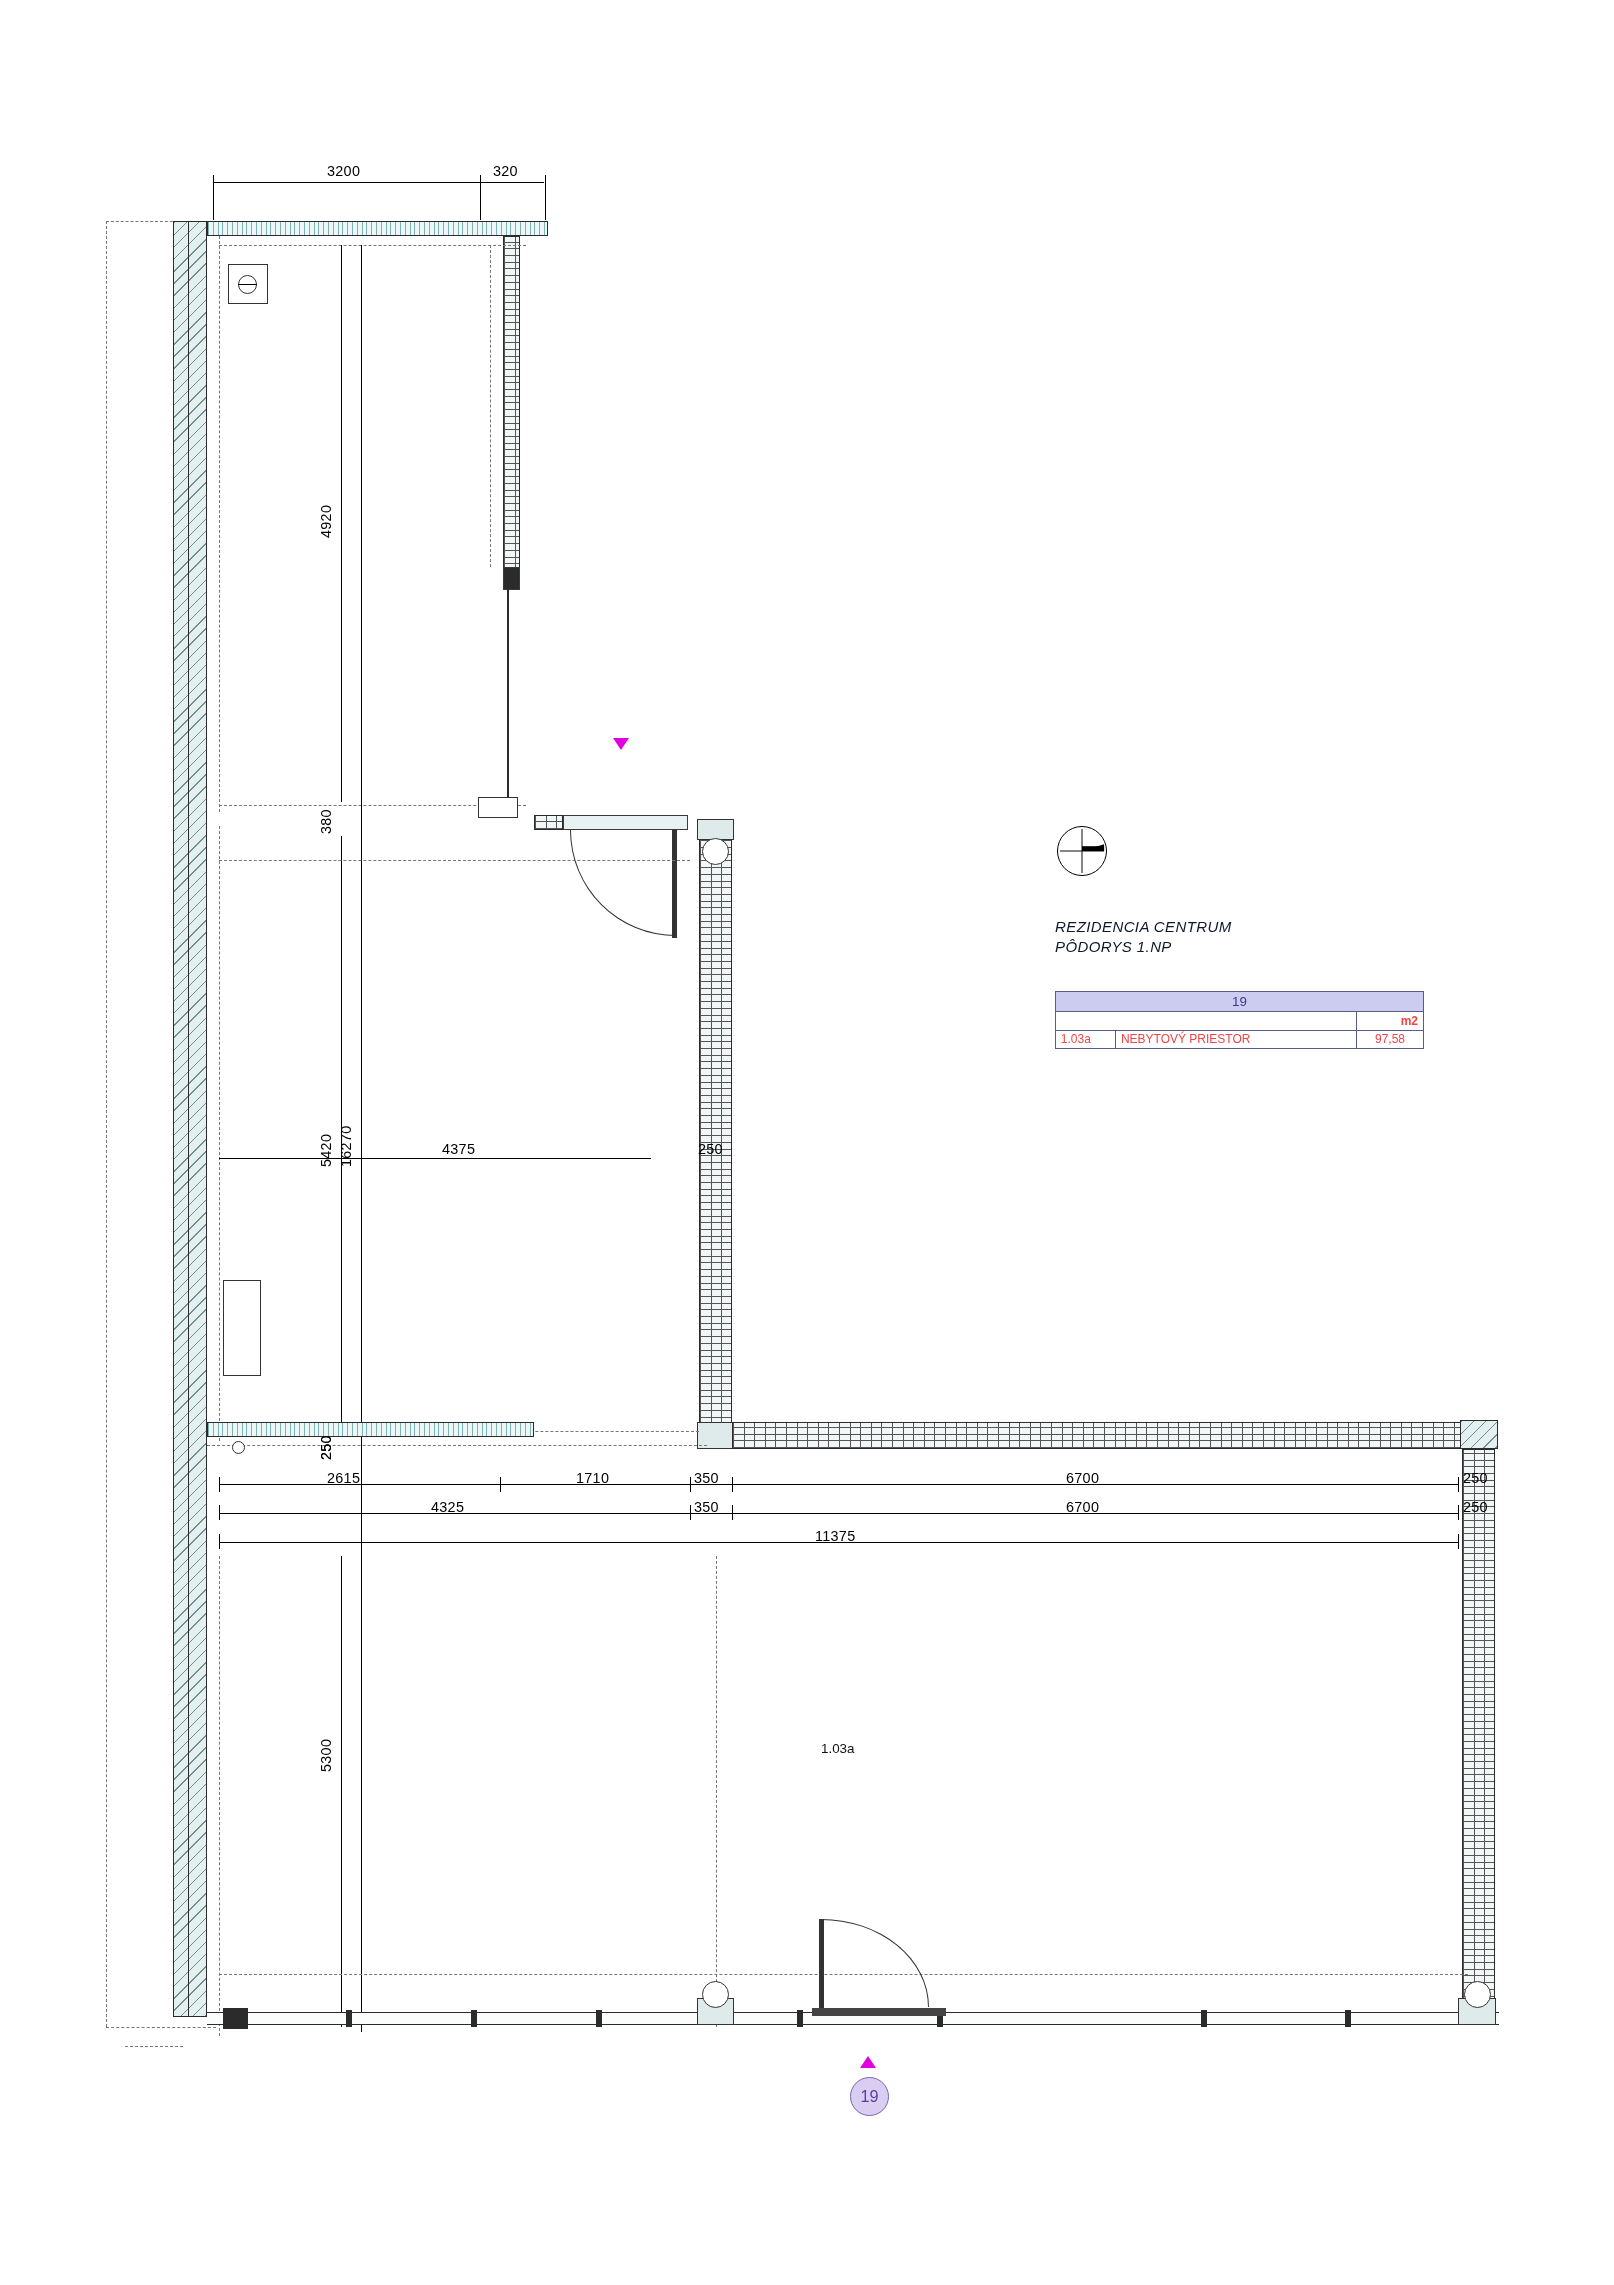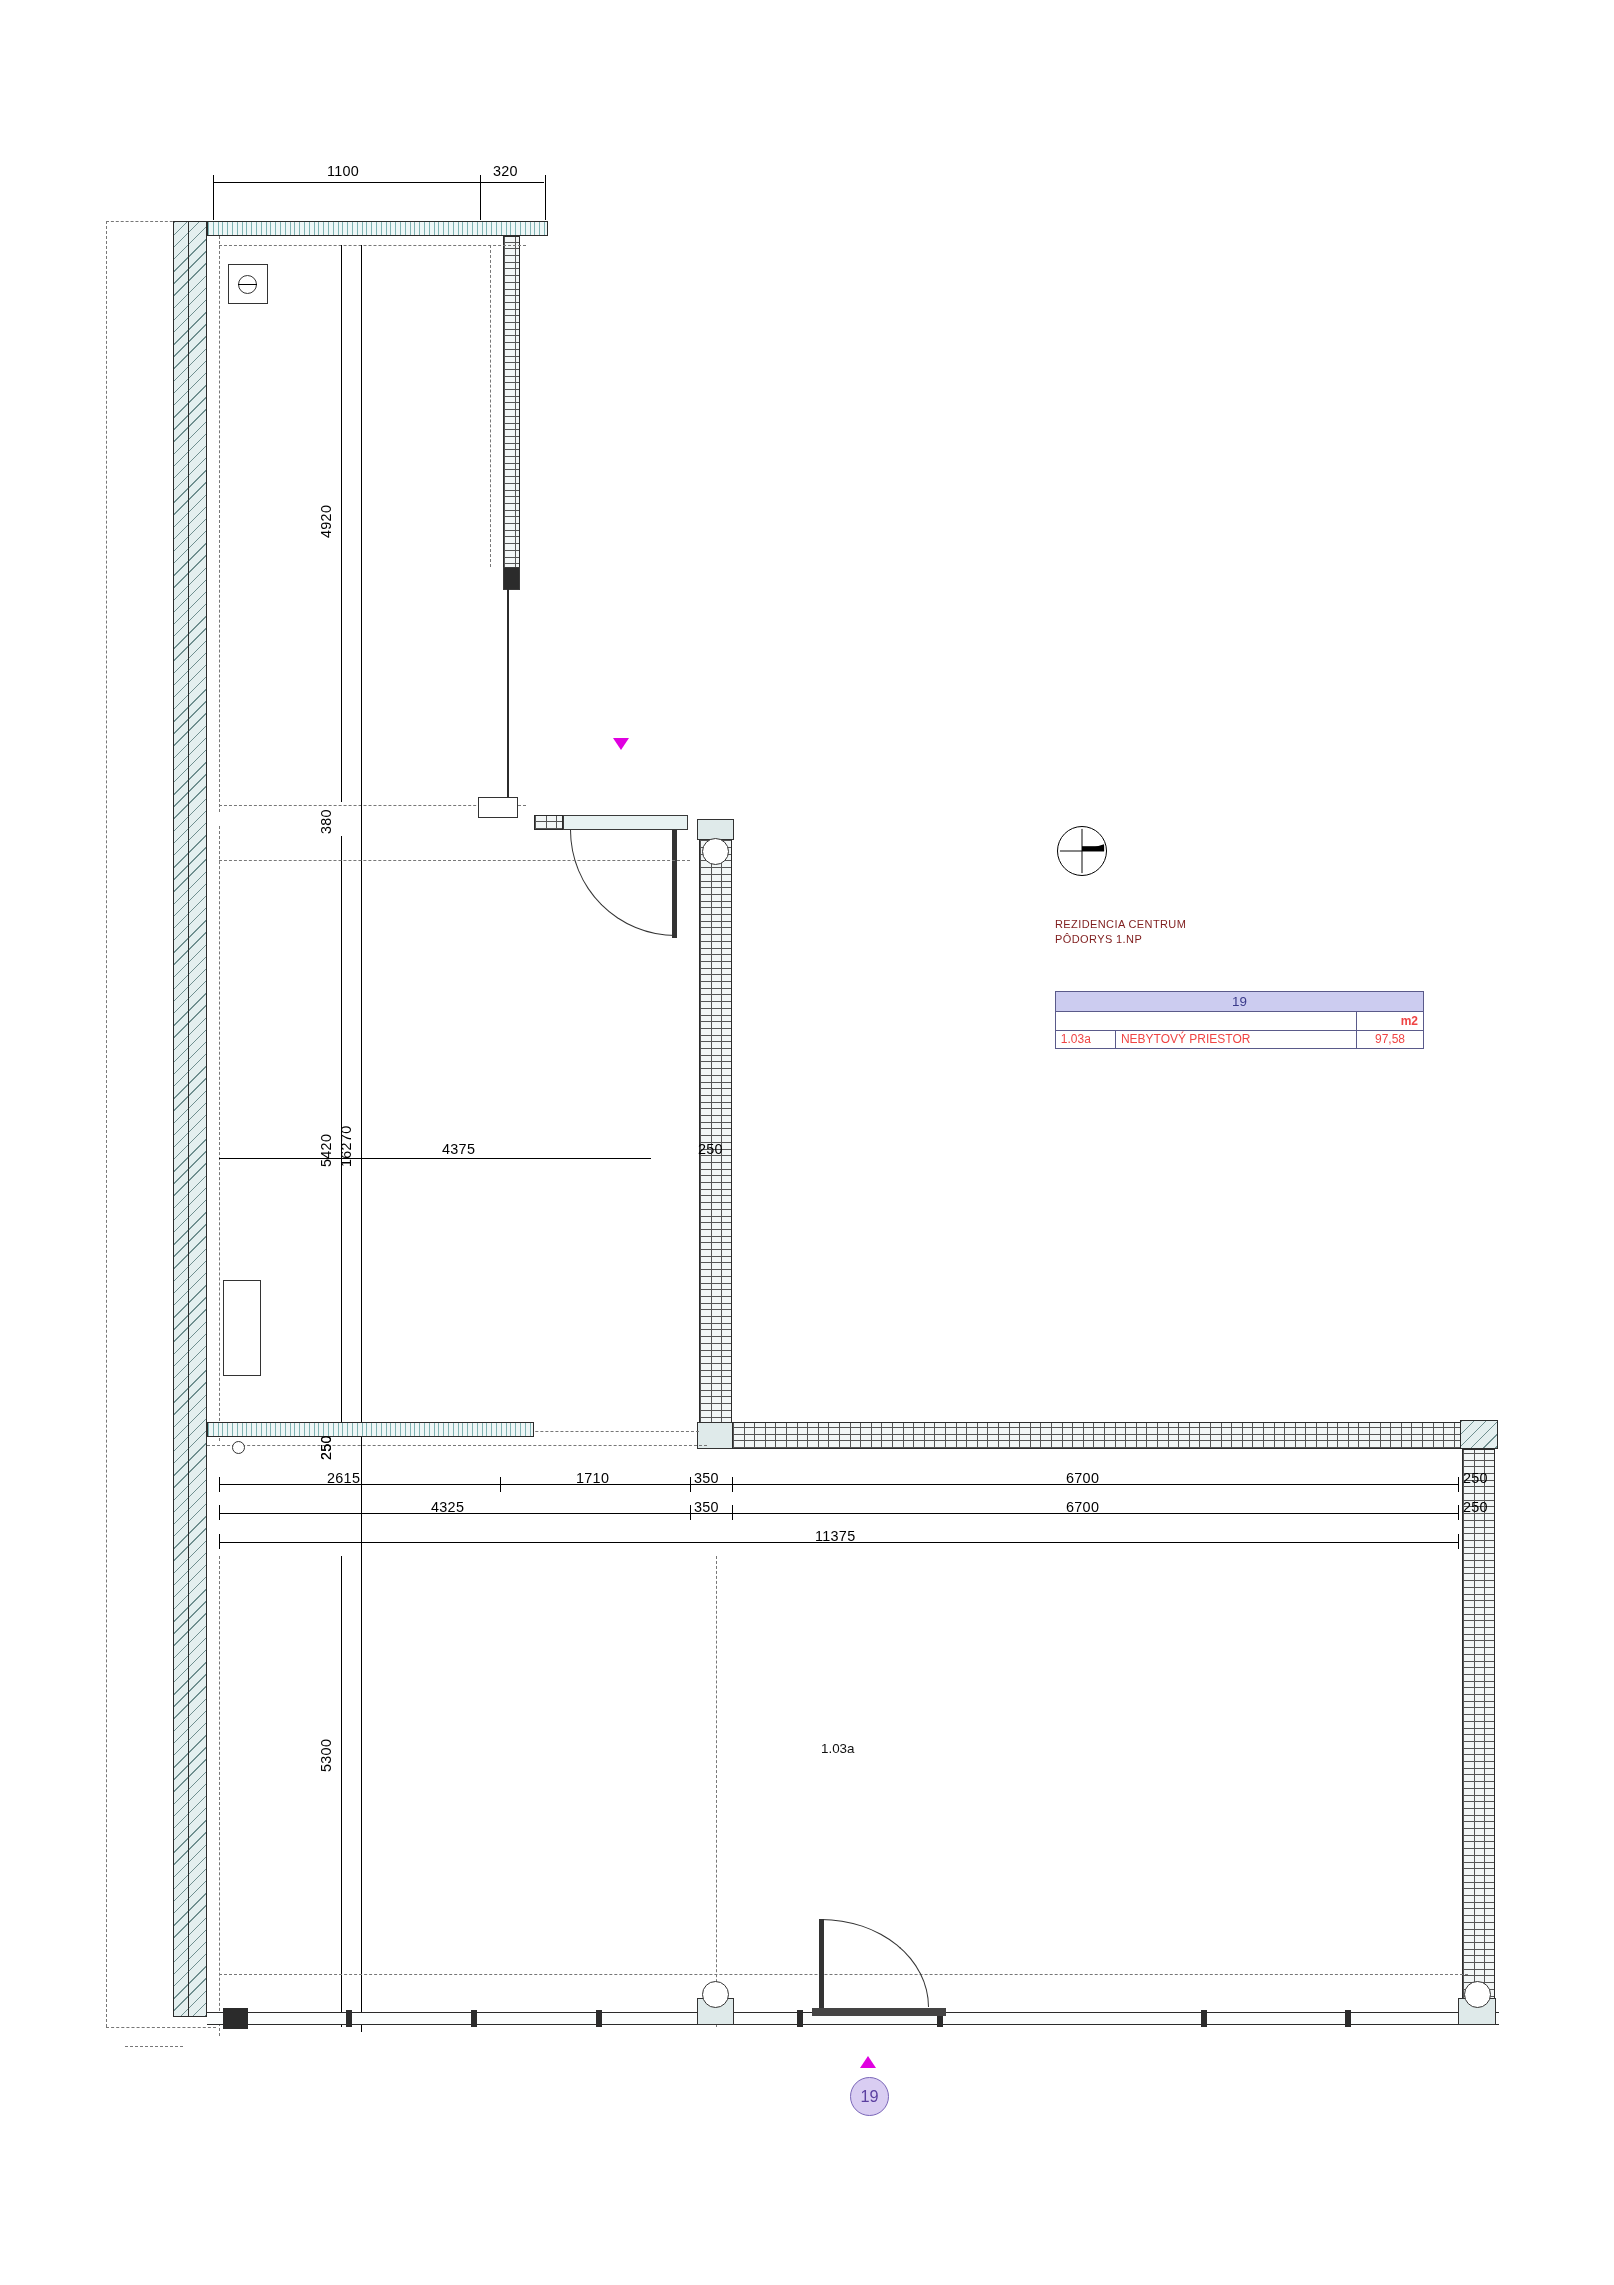--- a/index.html
+++ b/index.html
@@ -33,21 +33,21 @@
   }
   .dash-h{height:0;border-top:1px dashed #777;}
   .dash-v{width:0;border-left:1px dashed #777;}
   .solid-h{height:0;border-top:1px solid #000;}
   .solid-v{width:0;border-left:1px solid #000;}
   .tick{width:0;border-left:1px solid #000;}
   .arrowdown{width:0;height:0;border-left:8.6px solid transparent;border-right:8.6px solid transparent;border-top:12.5px solid #e000e0;}
   .arrowup{width:0;height:0;border-left:8.6px solid transparent;border-right:8.6px solid transparent;border-bottom:12.5px solid #e000e0;}
   .circle-marker{width:37px;height:37px;border-radius:50%;background:#d9cdf2;border:1px solid #7a66b8;display:flex;align-items:center;justify-content:center;font-size:16.3px;color:#5b3fa0;}
   .north{width:50px;height:50px;border-radius:50%;border:1px solid #000;box-sizing:border-box;}
-  .title-text{font-size:11px;color:#7f1d1d;line-height:1.35;letter-spacing:0.4px;}
+  .title-text{font-size:15px;color:#0f172a;line-height:1.35;letter-spacing:0.4px;font-style:italic;}
   .tbl{border-collapse:collapse;font-size:12px;}
   .tbl td{border:1px solid #5a5a8a;padding:1.9px 4.8px;color:#ef4444;}
   .tbl .hdr{background:#ccccf0;text-align:center;color:#3a3a8a;font-size:13.4px;}
   .tbl .m2{font-weight:bold;text-align:right;}
   .tbl .num{text-align:center;}
   .room-label{font-size:13.4px;color:#111;}
   .door-arc{border:1px solid #333;border-radius:0 0 0 100%;box-sizing:border-box;}
   .door-arc2{border:1px solid #333;border-radius:0 100% 0 0;box-sizing:border-box;}
   .sq{border:1px solid #333;box-sizing:border-box;background:#fff;}
   .colcircle{border:1px solid #333;border-radius:50%;box-sizing:border-box;background:#fff;}
@@ -55,21 +55,21 @@
 </style>
 </head>
 <body>
 
 <div id="page">
 
   <div class="abs thin-line" style="left:213px;top:182px;width:331px;height:1px;"></div>
   <div class="abs tick" style="left:213px;top:175px;height:14.4px;"></div>
   <div class="abs tick" style="left:480px;top:175px;height:14.4px;"></div>
   <div class="abs tick" style="left:545px;top:175px;height:14.4px;"></div>
-  <div class="abs dim-text" style="left:327px;top:163px;">1100</div>
+  <div class="abs dim-text" style="left:327px;top:163px;">3200</div>
   <div class="abs dim-text" style="left:493px;top:163px;">320</div>
 
   <div class="abs solid-v" style="left:213px;top:182px;height:38px;"></div>
   <div class="abs solid-v" style="left:480px;top:182px;height:38px;"></div>
   <div class="abs solid-v" style="left:545px;top:182px;height:38px;"></div>
 
   <div class="abs dash-v" style="left:106px;top:221px;height:1806px;"></div>
   <div class="abs dash-h" style="left:106px;top:221px;width:106px;"></div>
   <div class="abs dash-h" style="left:106px;top:2027px;width:110px;"></div>
   <div class="abs dash-h" style="left:125px;top:2046px;width:58px;"></div>

